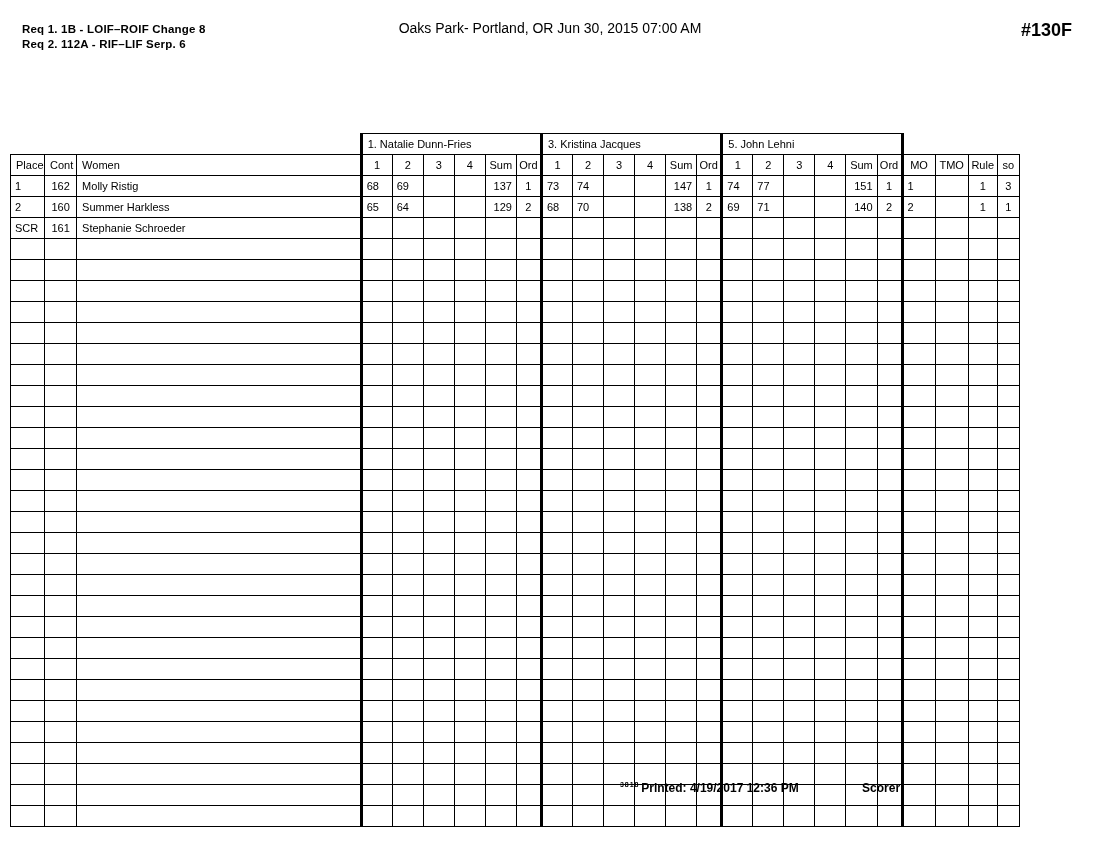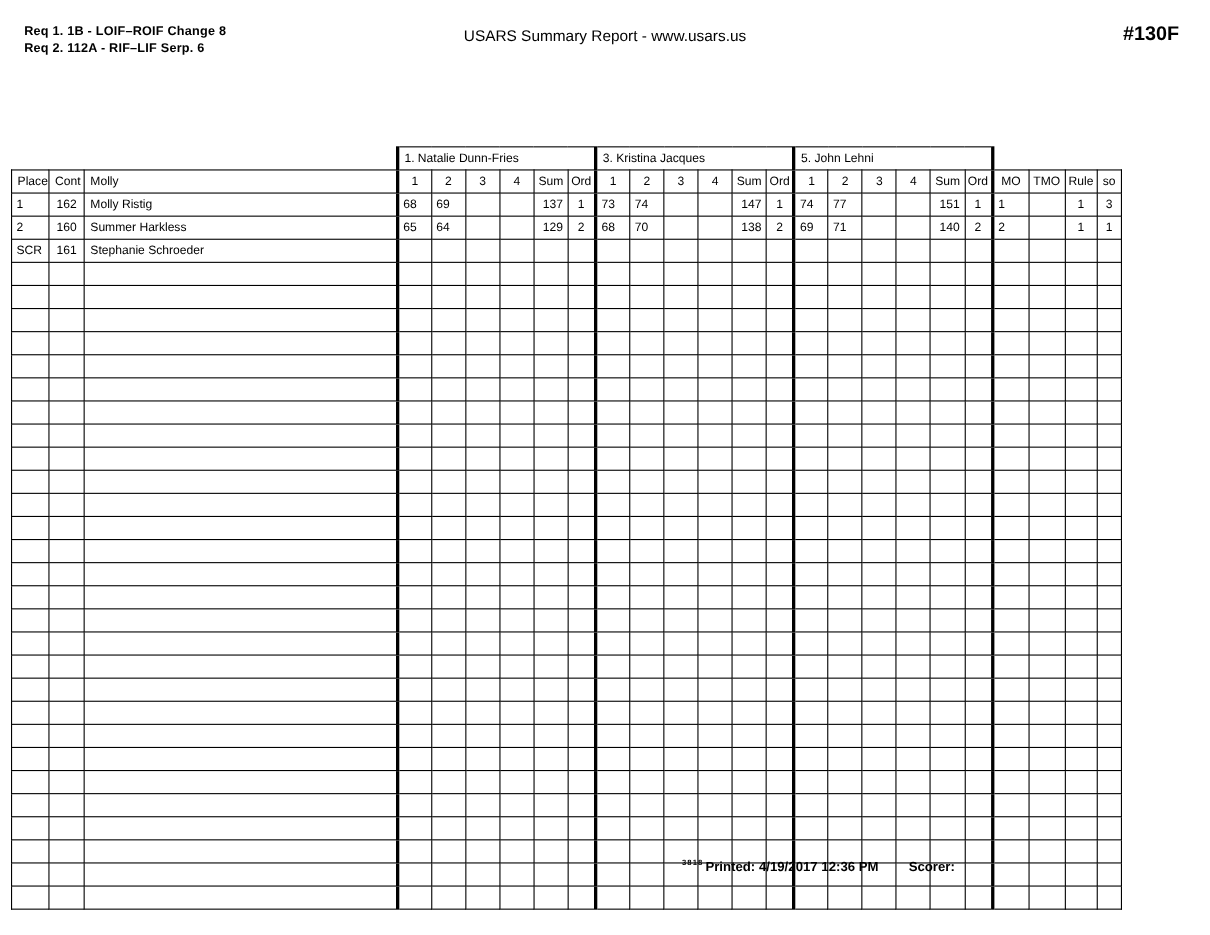--- a/index.html
+++ b/index.html
@@ -125,34 +125,34 @@
     font-size: 12px;
     font-weight: bold;
   }
   .footer .tiny {
     font-size: 7px;
     font-weight: bold;
     vertical-align: top;
     letter-spacing: -0.5px;
   }
   .footer .scorer {
-    margin-left: 24px;
+    margin-left: 60px;
     text-align: right;
   }
 </style>
 </head>
 <body>
 
 <div class="req-block">
   <div>Req  1.  1B - LOIF–ROIF Change 8</div>
   <div>Req  2.  112A - RIF–LIF Serp. 6</div>
 </div>
 
 <div class="title-block">
-  <div class="title-report">USARS Summary Report - www.usars.us</div>
+  <div class="title-sub">Oaks Park- Portland, OR  Jun 30, 2015  07:00 AM</div>
 </div>
 
 <div class="doc-number">#130F</div>
 
 <div class="sheet">
   <table class="grid">
     <colgroup>
       <col style="width:34px">
       <col style="width:32px">
       <col style="width:284px">
@@ -189,21 +189,21 @@
       <td class="nb" colspan="3"></td>
       <td class="judgehdr thickL" colspan="6">1.  Natalie Dunn-Fries</td>
       <td class="judgehdr thickL" colspan="6">3.  Kristina Jacques</td>
       <td class="judgehdr thickL thickR" colspan="6">5.  John Lehni</td>
       <td class="nb" colspan="4"></td>
     </tr>
 
     <tr>
       <td class="colhdr left">Place</td>
       <td class="colhdr left">Cont</td>
-      <td class="colhdr left">Molly</td>
+      <td class="colhdr left">Women</td>
 
       <td class="colhdr thickL">1</td>
       <td class="colhdr">2</td>
       <td class="colhdr">3</td>
       <td class="colhdr">4</td>
       <td class="colhdr">Sum</td>
       <td class="colhdr">Ord</td>
 
       <td class="colhdr thickL">1</td>
       <td class="colhdr">2</td>

